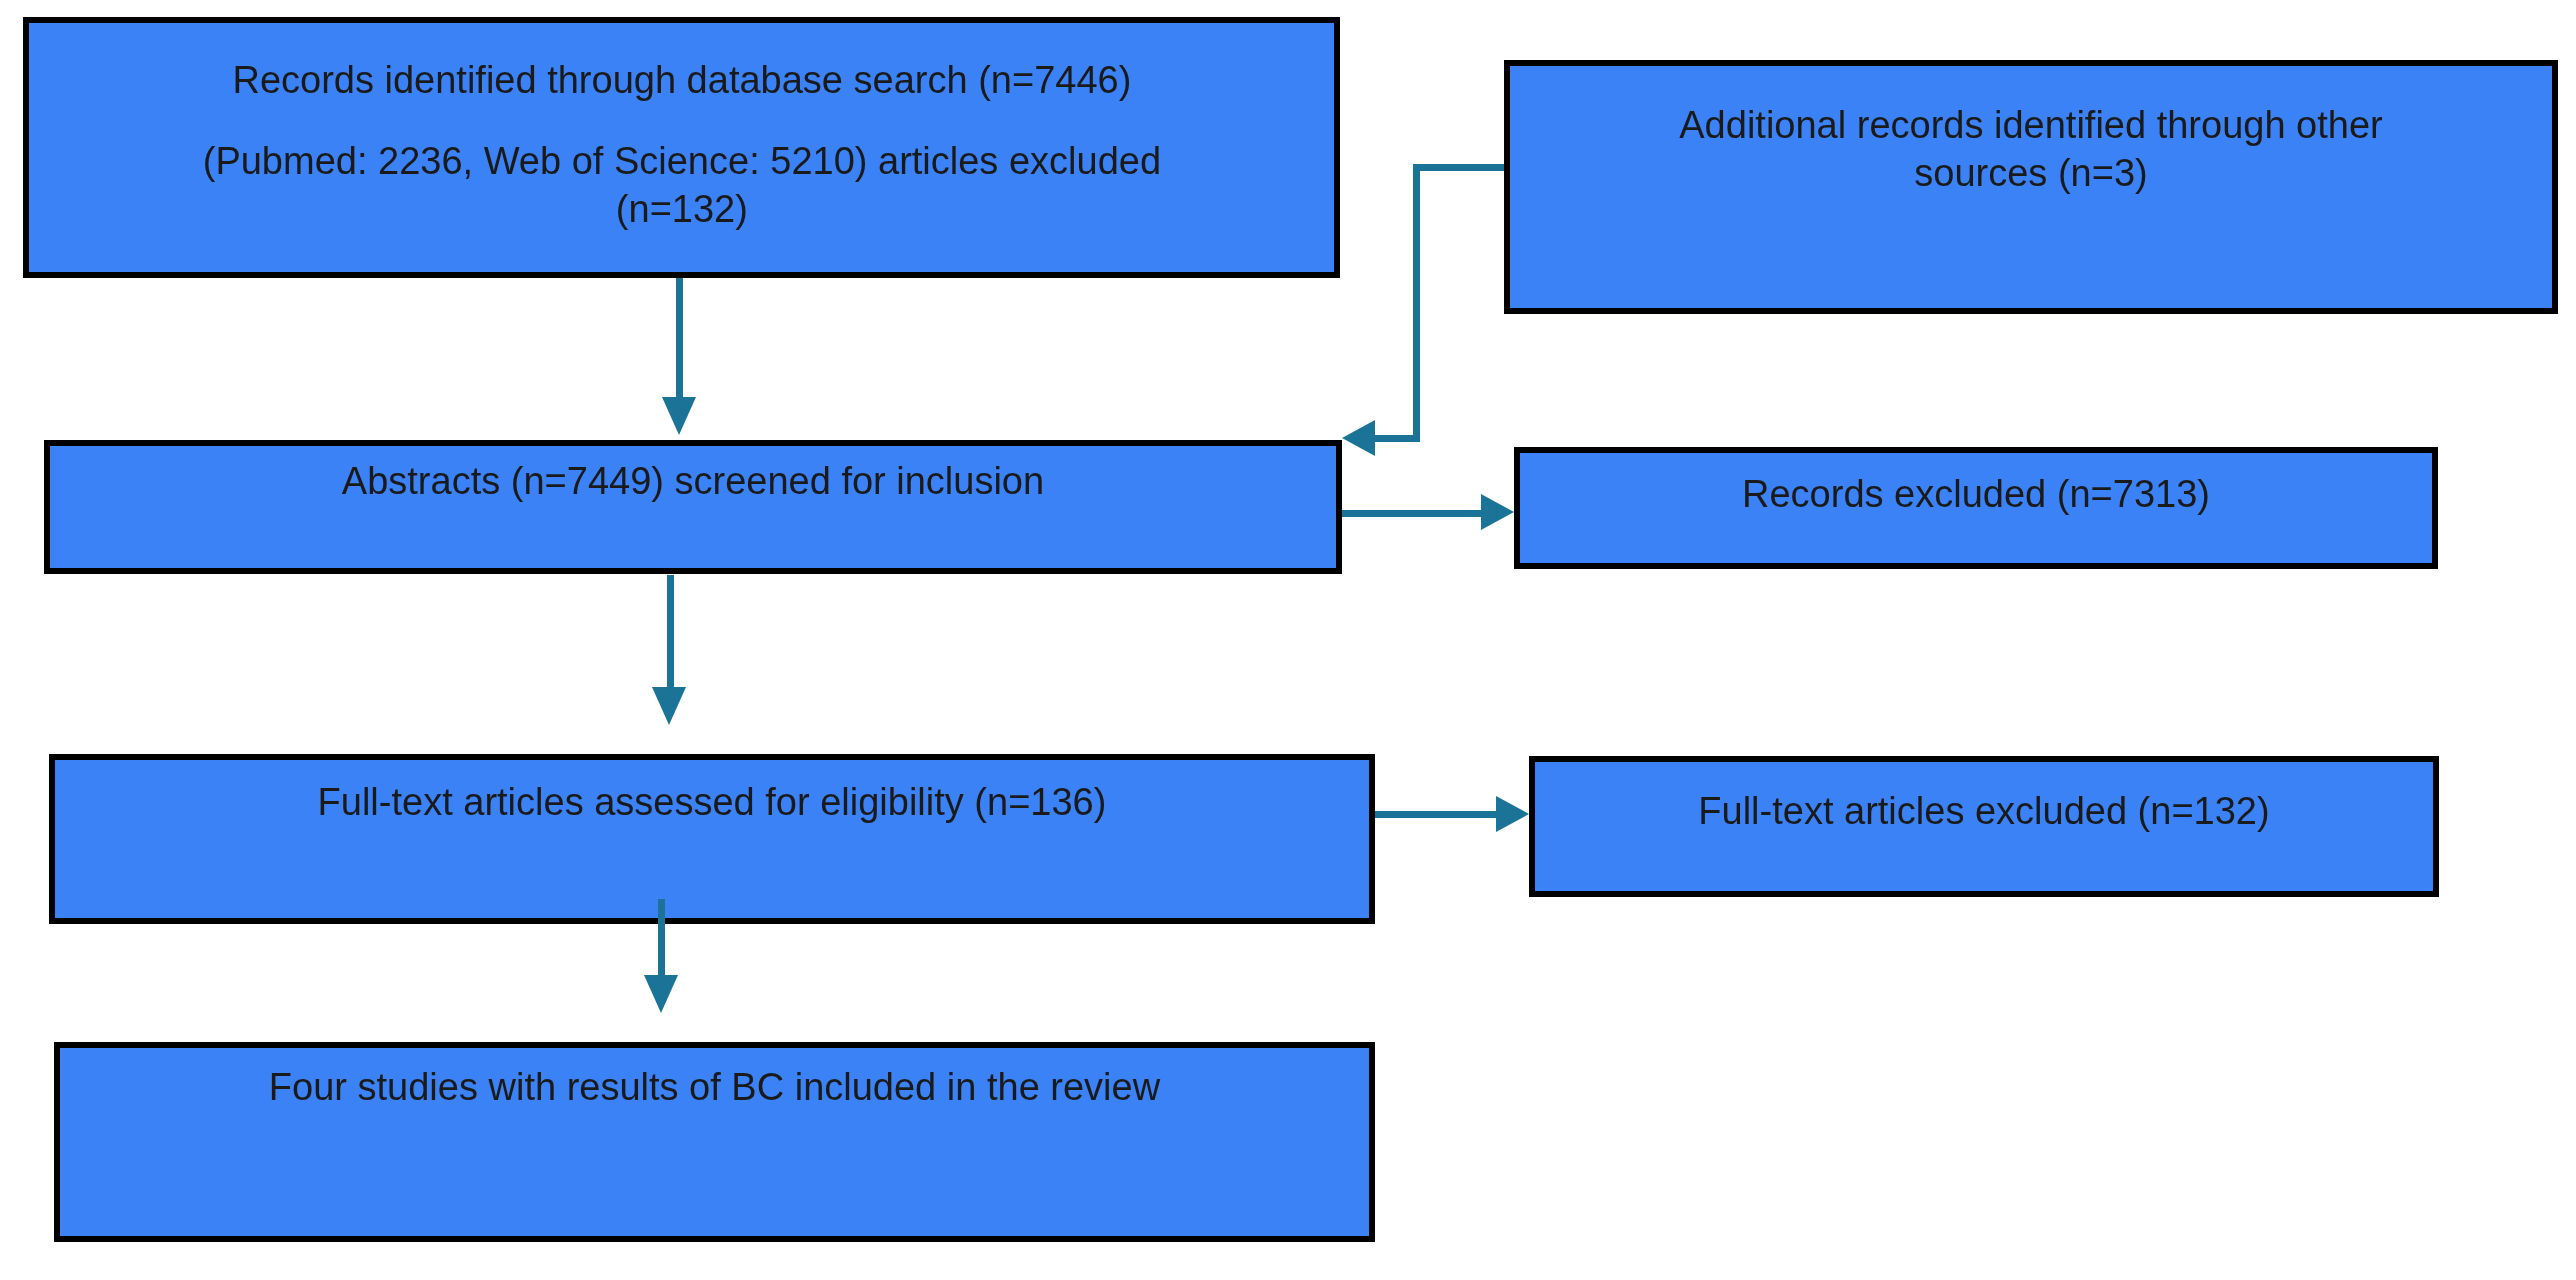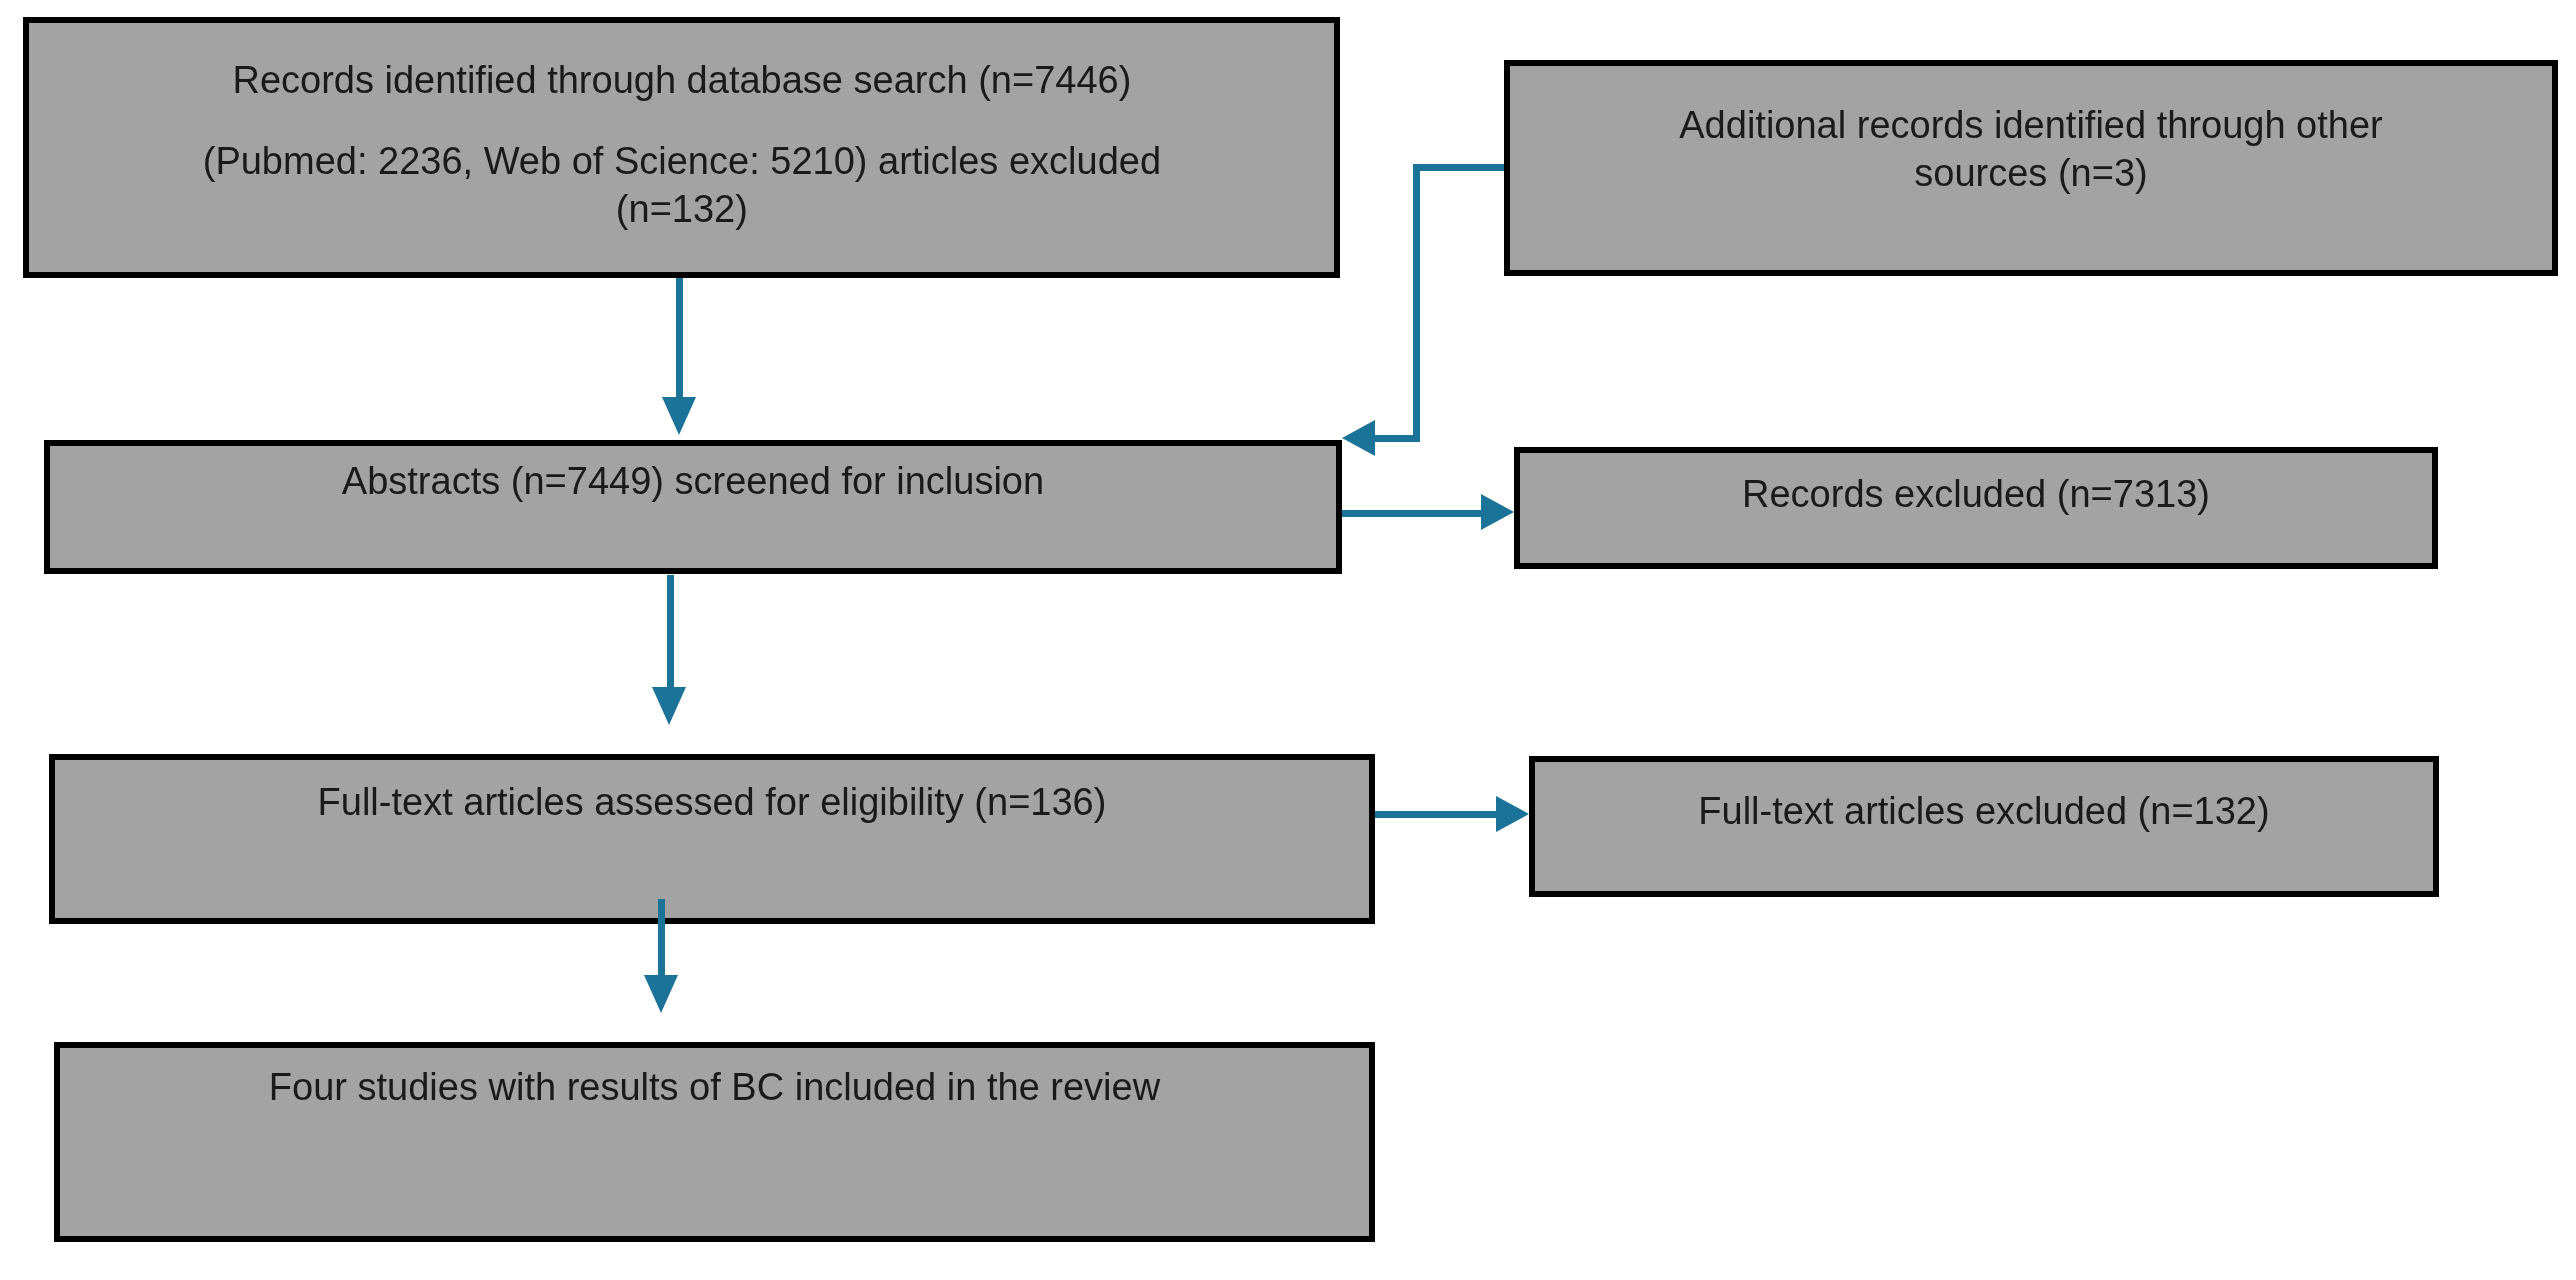--- a/index.html
+++ b/index.html
@@ -10,34 +10,34 @@
     --bg:#ffffff;
   }
   html,body{margin:0;padding:0;background:var(--bg);}
   body{
     width:2576px;height:1280px;position:relative;overflow:hidden;
     font-family:"Liberation Sans", sans-serif;color:var(--text);
   }
   .canvas{position:absolute;inset:0;}
   .box{
     position:absolute;box-sizing:border-box;
-    border:6.7px solid var(--border);background:#a3a3a3;
+    border:6.7px solid var(--border);background:#3b82f6;
     text-align:center;font-size:38px;line-height:48px;
   }
   .box .line{display:block;}
   .vline,.hline{position:absolute;background:var(--arrow);}
   .head{position:absolute;width:0;height:0;}
   .head-down{border-left:17.5px solid transparent;border-right:17.5px solid transparent;border-top:38px solid var(--arrow);}
   .head-right{border-top:18.4px solid transparent;border-bottom:18.4px solid transparent;border-left:33px solid var(--arrow);}
   .head-left{border-top:18.4px solid transparent;border-bottom:18.4px solid transparent;border-right:33px solid var(--arrow);}
 
   
   #box-a{left:23.4px;  top:16.7px;   width:1317px; height:261px; padding:33px 40px 0;}
   #box-a .line-1{margin-top:33px;}
-  #box-b{left:1504px;top:60px;   width:1054px; height:216px; padding:35px 33px 0;}
+  #box-b{left:1504px;top:60px;   width:1054px; height:254px; padding:35px 33px 0;}
   #box-c{left:44px;  top:440px;  width:1298px; height:134px; padding:11px 33px 0;}
   #box-d{left:1514px;top:447px;  width:924px; height:122px; padding:17px 33px 0;}
   #box-e{left:49px;  top:754px;  width:1326px; height:170px; padding:18.4px 33px 0;}
   #box-f{left:1529px;top:756px;  width:910px; height:141px; padding:25px 33px 0;}
   #box-g{left:54px;  top:1042px; width:1321px; height:200px; padding:15px 33px 8px;}
 </style>
 </head>
 <body>
 
 <div class="canvas">

